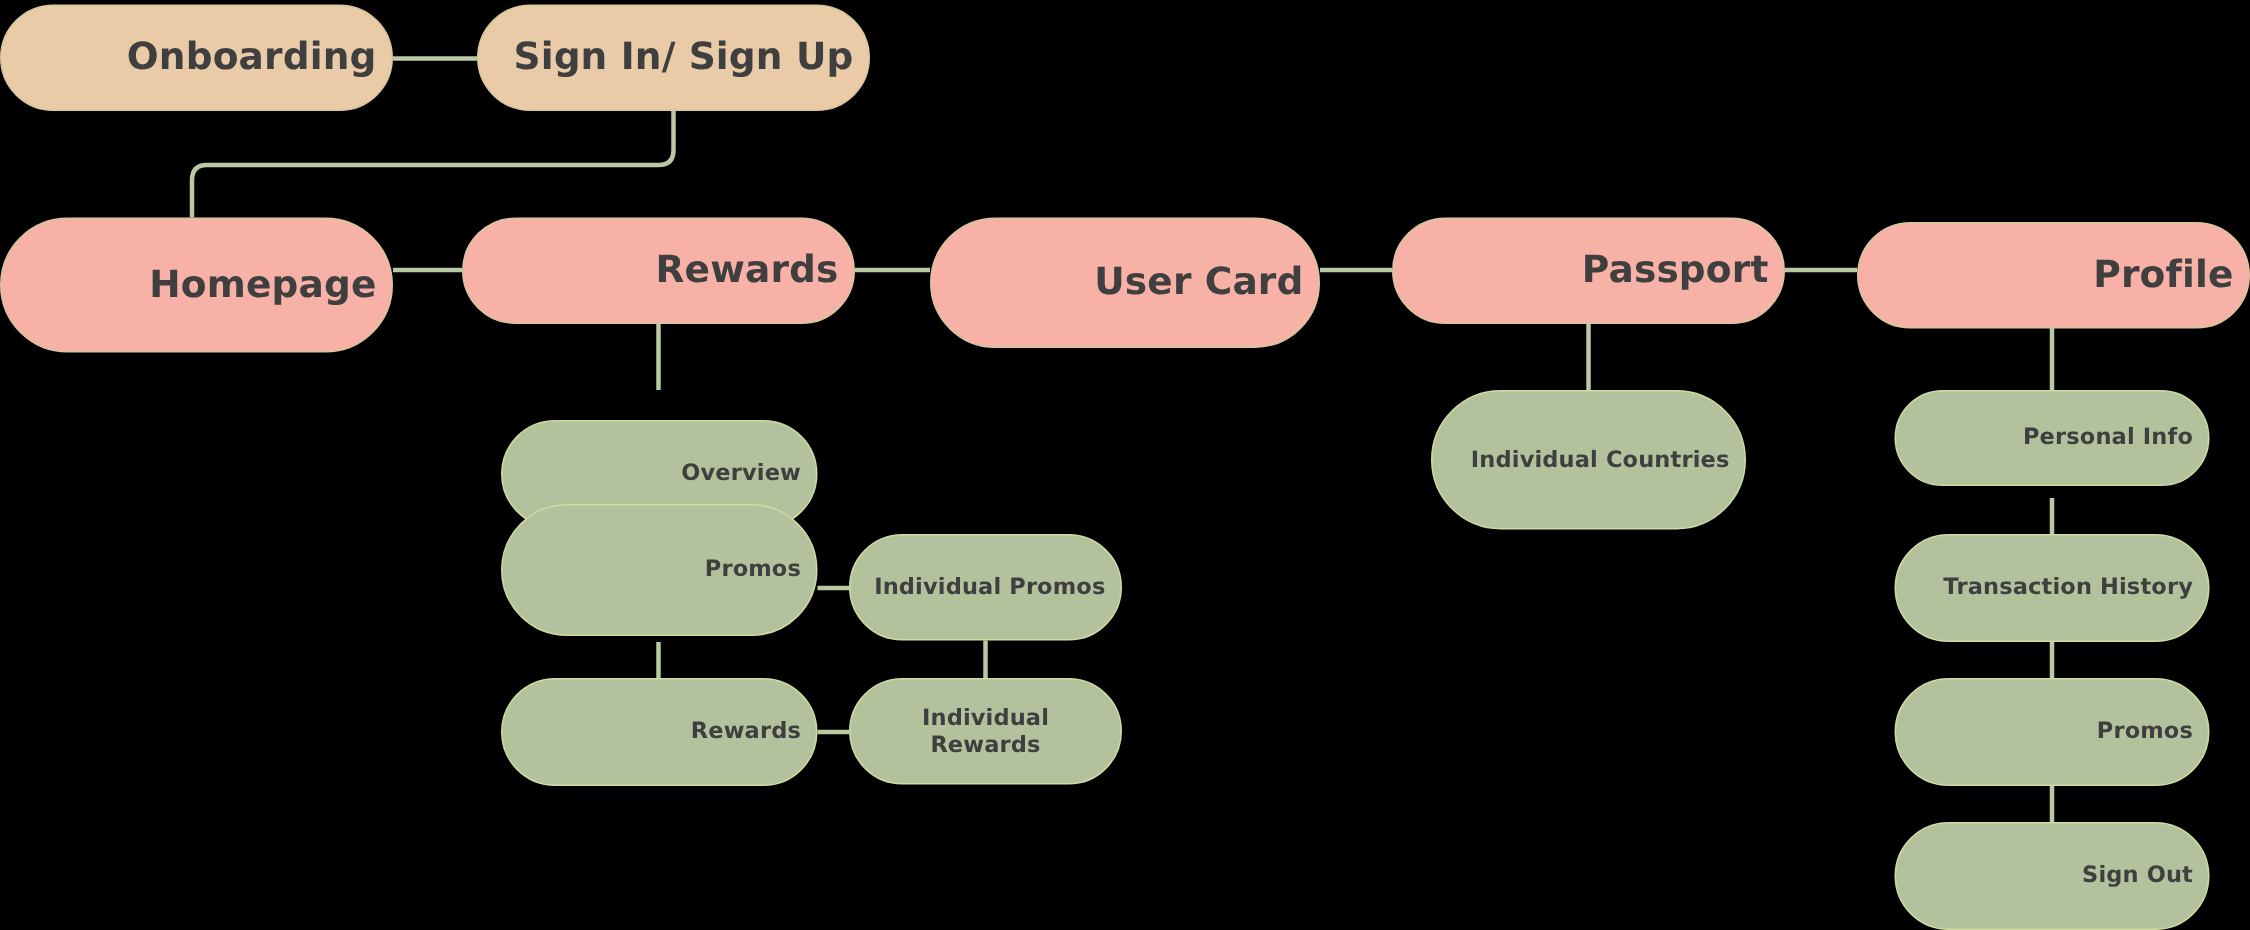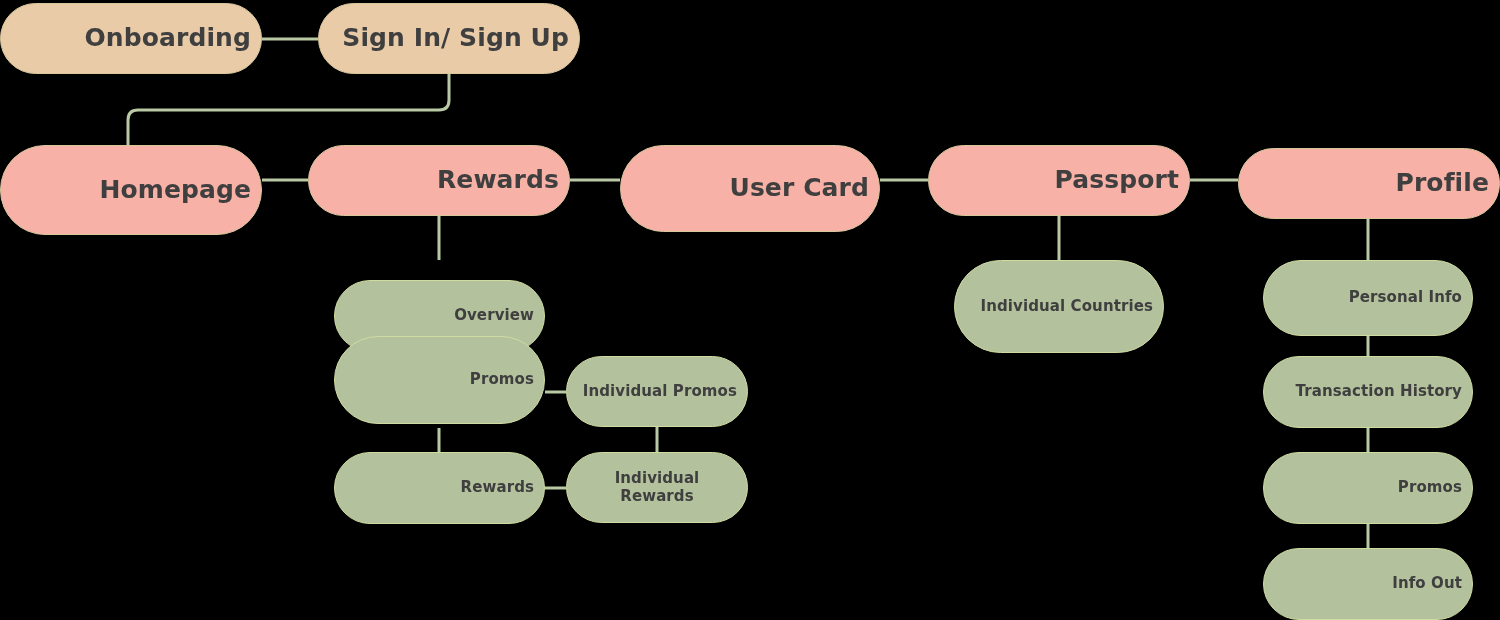--- a/index.html
+++ b/index.html
@@ -101,26 +101,26 @@
       </div>
       <div class="node green lvl2" style="left: 566px; top: 356px; width: 182px; height: 71px;">
         <span>Individual Promos</span>
       </div>
       <div class="node green lvl2" style="left: 566px; top: 452px; width: 182px; height: 71px;">
         <span>Individual Rewards</span>
       </div>
       <div class="node green lvl2" style="left: 954px; top: 260px; width: 210px; height: 93px;">
         <span>Individual Countries</span>
       </div>
-      <div class="node green lvl2" style="left: 1263px; top: 260px; width: 210px; height: 76px;">
+      <div class="node green lvl2" style="left: 1263px; top: 260px; width: 210px; height: 64px;">
         <span>Personal Info</span>
       </div>
       <div class="node green lvl2" style="left: 1263px; top: 356px; width: 210px; height: 72px;">
         <span>Transaction History</span>
       </div>
       <div class="node green lvl2" style="left: 1263px; top: 452px; width: 210px; height: 72px;">
         <span>Promos</span>
       </div>
       <div class="node green lvl2" style="left: 1263px; top: 548px; width: 210px; height: 72px;">
-        <span>Info Out</span>
+        <span>Sign Out</span>
       </div>
     </div>
 </div>
 
 </body></html>

